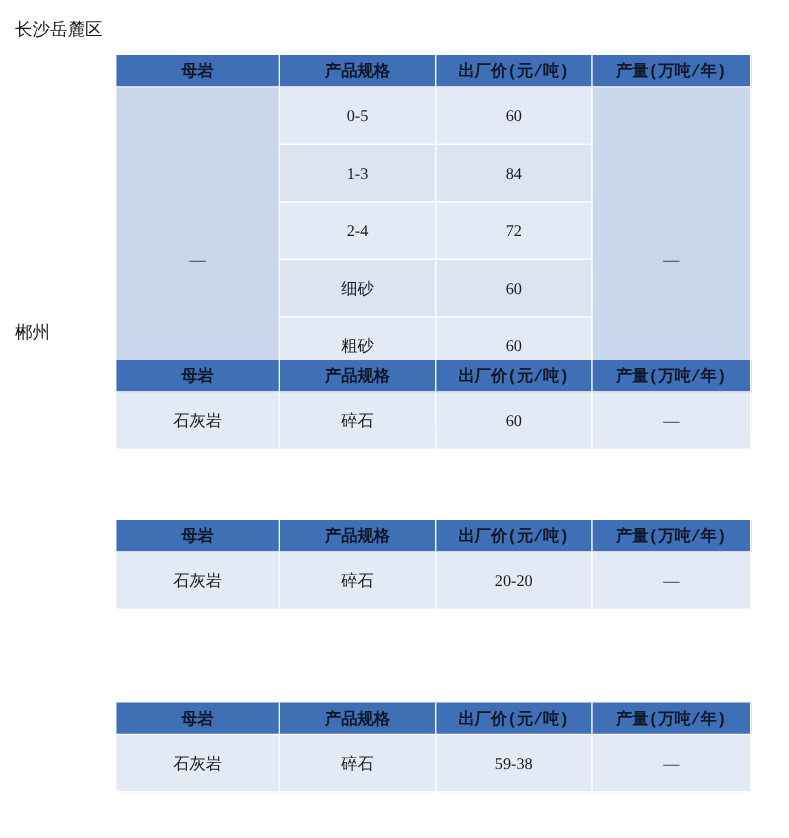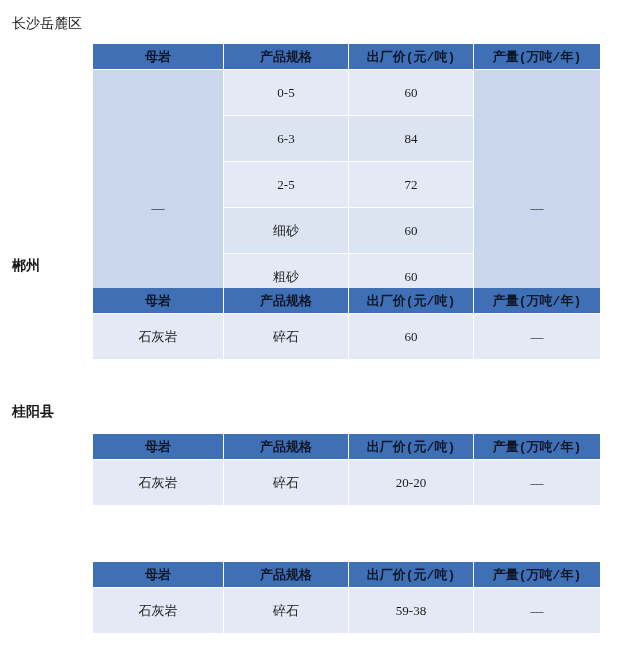--- a/index.html
+++ b/index.html
@@ -28,21 +28,21 @@
   }
   .section-title {
     font-size: 14px;
     color: #1a1a1a;
     font-family: "Liberation Sans", sans-serif;
     line-height: 18px;
     margin: 0 0 0 12px;
     white-space: nowrap;
   }
   .section-title.bold {
-    font-weight: bold;
+    font-weight: normal;
   }
   table.price-table {
     border-collapse: collapse;
     table-layout: fixed;
     margin-left: 92px;
     font-family: "Liberation Serif", serif;
   }
   table.price-table th {
     background: #3f6fb5;
     color: #0f172a;
@@ -111,25 +111,25 @@
           </tr>
         </thead>
         <tbody>
           <tr>
             <td class="alt" rowspan="6">—</td>
             <td class="light">0-5</td>
             <td class="light">60</td>
             <td class="alt" rowspan="6">—</td>
           </tr>
           <tr>
-            <td>6-3</td>
+            <td>1-3</td>
             <td>84</td>
           </tr>
           <tr>
-            <td class="light">2-5</td>
+            <td class="light">2-4</td>
             <td class="light">72</td>
           </tr>
           <tr>
             <td>细砂</td>
             <td>60</td>
           </tr>
           <tr>
             <td class="light">粗砂</td>
             <td class="light">60</td>
           </tr>
@@ -166,21 +166,20 @@
             <td class="light">碎石</td>
             <td class="light">60</td>
             <td class="light">—</td>
           </tr>
         </tbody>
       </table>
     </div>
   </div>
 
   <div class="section" id="sec-2">
-    <div class="section-title bold">桂阳县</div>
     <div class="tbl-wrap">
       <table class="price-table">
         <colgroup>
           <col class="col-rock">
             <col class="col-spec">
             <col class="col-price">
             <col class="col-output">
         </colgroup>
         <thead>
           <tr>

